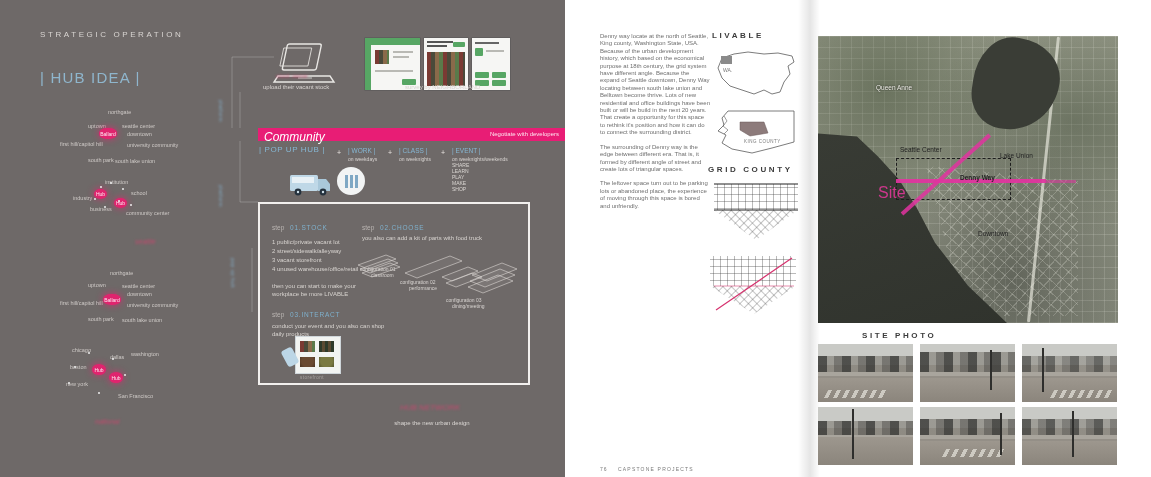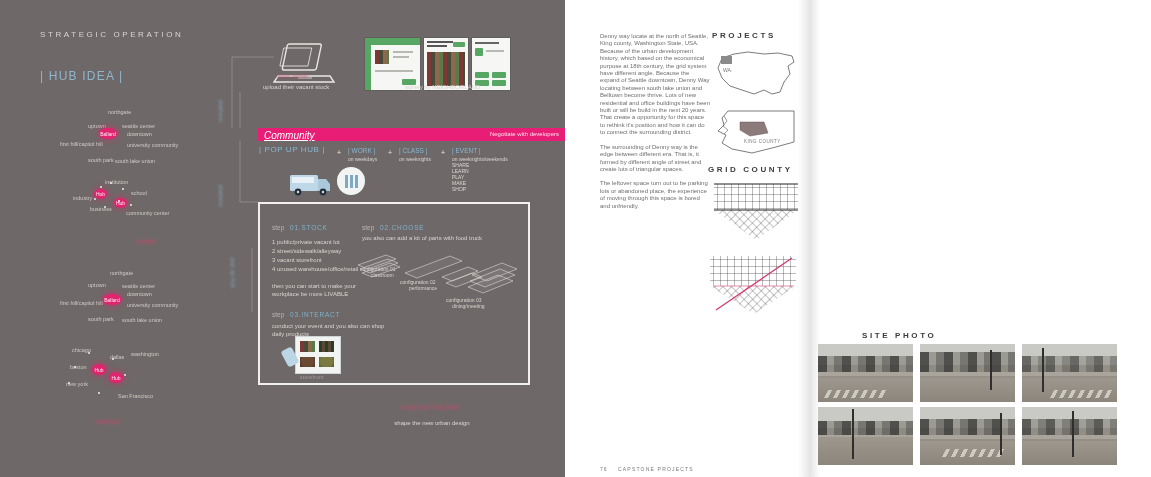--- a/index.html
+++ b/index.html
@@ -4,21 +4,21 @@
 <style>
   * { margin:0; padding:0; box-sizing:border-box; }
   html,body { background:#fff; }
   body { font-family:"Liberation Sans", sans-serif; }
   .spread { position:relative; width:1151px; height:477px; overflow:hidden; background:#fff; }
   .abs { position:absolute; }
 
   
   .page-left { left:0; top:0; width:565px; height:477px; background:#6e6968; }
   .sp-title { left:40px; top:30px; color:#d9d5d2; font-size:8px; letter-spacing:2.6px; }
-  .hub-idea { left:40px; top:69px; color:#8fb6cd; font-size:12px; letter-spacing:1.2px; }
+  .hub-idea { left:40px; top:69px; color:#8fb6cd; font-size:15px; letter-spacing:1.2px; }
 
   .nlabel { position:absolute; color:#cfcac7; font-size:5.5px; white-space:nowrap; }
   .hub-node { position:absolute; background:#e0246e; color:#ffe9f2; border-radius:50%;
               font-size:5px; display:flex; align-items:center; justify-content:center;
               box-shadow:0 0 7px rgba(224,36,110,.85); filter:blur(.3px); white-space:nowrap; }
   .pink-note { position:absolute; color:#c24a6e; font-size:7px; font-style:italic;
                filter:blur(1.2px); white-space:nowrap; }
   .dots { position:absolute; width:2px; height:2px; background:#eee; border-radius:50%; }
 
   .vnote { position:absolute; color:#84aec9; font-size:5px; letter-spacing:.5px;
@@ -29,21 +29,21 @@
   
   .card { position:absolute; background:#f6f6f4; top:38px; height:52px; box-shadow:0 0 0 .5px #555; }
   .grn { background:#57a664; position:absolute; }
   .card-line { position:absolute; background:#b9b9b4; height:2px; }
   .mosaic { position:absolute; background:
       repeating-linear-gradient(90deg,#7a3a33 0 4px,#4a4a3a 4px 8px,#8a6a4a 8px 12px,#5a7a4a 12px 16px),
       repeating-linear-gradient(0deg,rgba(255,255,255,.25) 0 1px,transparent 1px 5px); }
 
   
   .band { left:258px; top:128px; width:307px; height:13px; background:#e81d75; }
-  .band-left { left:6px; top:2px; color:#fff; font-size:10px; font-style:italic; position:absolute;text-decoration:underline; }
+  .band-left { left:6px; top:2px; color:#fff; font-size:12px; font-style:italic; position:absolute; }
   .band-right { right:6px; top:3px; color:#ffe3ef; font-size:6px; position:absolute; }
 
   .blue-label { position:absolute; color:#86b7d4; white-space:nowrap; }
   .sub-label { position:absolute; color:#d8d4d1; font-size:5px; white-space:nowrap; }
   .plus { position:absolute; color:#e8e4e0; font-size:7px; }
   .evt-list { position:absolute; left:452px; top:162px; color:#dbd7d3; font-size:5px; line-height:6px; }
 
   
   .step-box { left:258px; top:202px; width:272px; height:183px; border:2px solid #f2f0ee; }
   .step-word { position:absolute; color:#b9b4b1; font-size:6.5px; }
@@ -290,21 +290,21 @@
   </div>
 
   <div class="abs spine"></div>
 
   <div class="abs body-text">
     <p>Denny way locate at the north of Seattle, King county, Washington State, USA. Because of the urban development history, which based on the economical purpose at 18th century, the grid system have different angle. Because the expand of Seattle downtown, Denny Way locating between south lake union and Belltown become thrive. Lots of new residential and office buildings have been built or will be build in the next 20 years. That create a opportunity for this space to rethink it's position and how it can do to connect the surrounding district.</p>
     <p>The surrounding of Denny way is the edge between different era. That is, it formed by different angle of street and create lots of triangular spaces.</p>
     <p>The leftover space turn out to be parking lots or abandoned place, the experience of moving through this space is bored and unfriendly.</p>
   </div>
 
-  <span class="rp-head" style="left:712px;top:31px">PROJECTS</span>
+  <span class="rp-head" style="left:712px;top:31px">LIVABLE</span>
   <svg class="abs" style="left:714px;top:48px" width="86" height="58" viewBox="0 0 86 58" fill="none" stroke="#5a5a5a" stroke-width="0.8">
     <path d="M4 20 L8 10 L20 6 L34 4 L50 6 L64 5 L78 8 L80 14 L74 18 L76 26 L70 34 L66 44 L58 46 L50 42 L40 46 L28 42 L16 38 L8 30 Z"></path>
     <rect x="7" y="8" width="11" height="8" fill="#8a8a8a" stroke="none"></rect>
     <text x="9" y="24" font-size="5" fill="#777" stroke="none">WA.</text>
   </svg>
   <svg class="abs" style="left:710px;top:106px" width="90" height="52" viewBox="0 0 90 52" fill="none" stroke="#5a5a5a" stroke-width="0.8">
     <path d="M12 12 L18 5 L84 5 L84 36 L62 42 L42 47 L22 43 L12 37 L16 29 L8 25 L14 19 Z"></path>
     <path d="M14 10 L17 15 L13 20 L18 24 L14 28" stroke-width="0.6"></path>
     <path d="M30 16 L54 16 L58 27 L40 30 L30 24 Z" fill="#8d7b7b" stroke="#6a5a5a" stroke-width="0.5"></path>
     <text x="34" y="37" font-size="4.5" fill="#7a7a7a" stroke="none" letter-spacing="0.5">KING COUNTY</text>
@@ -324,20 +324,36 @@
     <polygon points="4,30 88,30 46,60" fill="url(#g2)"></polygon>
     <path d="M4 30 H88 M4 4 H88" stroke="#222" stroke-width="1" fill="none"></path>
   </svg>
   <svg class="abs" style="left:706px;top:252px" width="96" height="64" viewBox="0 0 96 64">
     <rect x="4" y="4" width="86" height="30" fill="url(#g1)"></rect>
     <polygon points="4,34 90,34 48,62" fill="url(#g2)"></polygon>
     <path d="M10 58 L86 6" stroke="#d6326e" stroke-width="1.2" fill="none"></path>
     <path d="M8 34 H88" stroke="#d6326e" stroke-width="0.7" fill="none" opacity="0.8"></path>
   </svg>
 
+  <div class="abs sat">
+    <div class="rot-grid"></div>
+    <div class="hwy"></div>
+    <div class="water-lake"></div>
+    <div class="water-bay"></div>
+    <div class="dash-rect"></div>
+    <div class="denny-line"></div>
+    <div class="denny-ext"></div>
+    <div class="diag-line"></div>
+    <span class="map-lab light" style="left:58px;top:48px">Queen Anne</span>
+    <span class="map-lab" style="left:82px;top:110px">Seattle Center</span>
+    <span class="map-lab" style="left:182px;top:116px">Lake Union</span>
+    <span class="map-lab" style="left:142px;top:138px;font-weight:bold">Denny Way</span>
+    <span class="site-lab">Site</span>
+    <span class="map-lab" style="left:160px;top:194px">Downtown</span>
+  </div>
 
   <span class="rp-head" style="left:862px;top:331px">SITE PHOTO</span>
   <div class="photo" style="left:818px;top:344px">
     <div class="ph-bld"></div>
       <div class="ph-road"></div>
       <div class="ph-cross"></div>
   </div>
   <div class="photo" style="left:920px;top:344px">
     <div class="ph-bld" style="top:8px;height:20px"></div>
       <div class="ph-road"></div>

